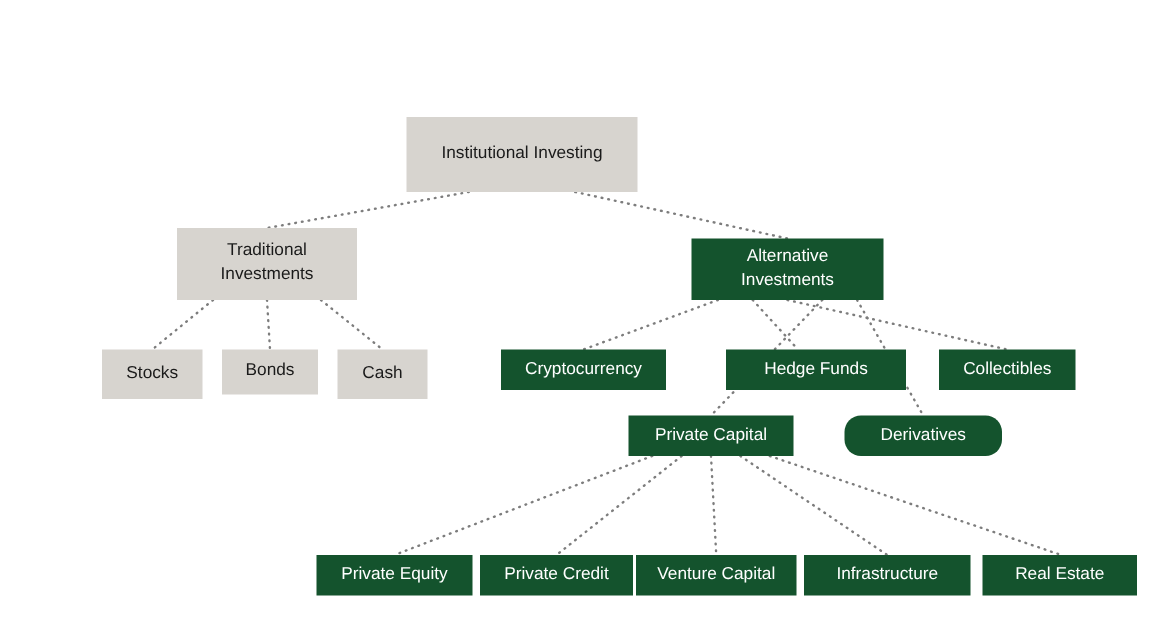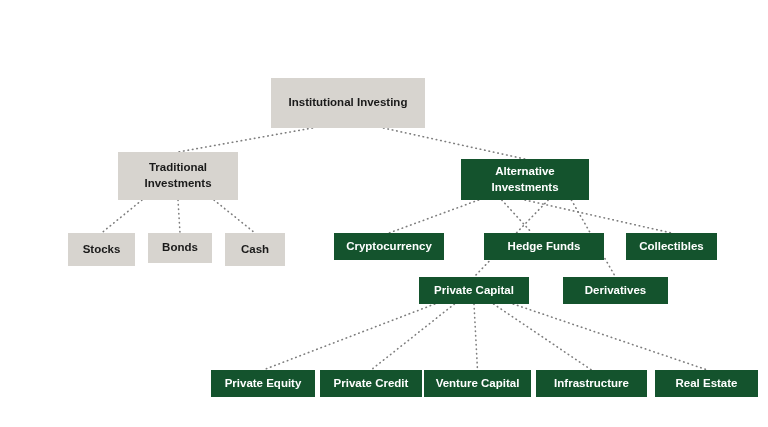--- a/index.html
+++ b/index.html
@@ -33,21 +33,21 @@
     width: 768px; height: 427px;
     pointer-events: none;
   }
   .node {
     position: absolute;
     display: flex;
     align-items: center;
     justify-content: center;
     text-align: center;
     font-size: 11.5px;
-    font-weight: bold;
+    font-weight: normal;
     line-height: 1.35;
     padding: 2px 6px;
   }
   .node.gray {
     background: #d7d4cf;
     color: #1a1a1a;
   }
   .node.purple {
     background: #14532d;
     color: #ffffff;
@@ -101,21 +101,21 @@
       </div>
       <div class="node purple" style="left: 484px; top: 233px; width: 120px; height: 27px; justify-content: center;">
         <span>Hedge Funds</span>
       </div>
       <div class="node purple" style="left: 626px; top: 233px; width: 91px; height: 27px;">
         <span>Collectibles</span>
       </div>
       <div class="node purple" style="left: 419px; top: 277px; width: 110px; height: 27px;">
         <span>Private Capital</span>
       </div>
-      <div class="node purple" style="left: 563px; top: 277px; width: 105px; height: 27px;">
+      <div class="node purple" style="left: 563px; top: 277px; width: 105px; height: 27px; border-radius: 11px;">
         <span>Derivatives</span>
       </div>
       <div class="node purple" style="left: 211px; top: 370px; width: 104px; height: 27px;">
         <span>Private Equity</span>
       </div>
       <div class="node purple" style="left: 320px; top: 370px; width: 102px; height: 27px;">
         <span>Private Credit</span>
       </div>
       <div class="node purple" style="left: 424px; top: 370px; width: 107px; height: 27px;">
         <span>Venture Capital</span>

